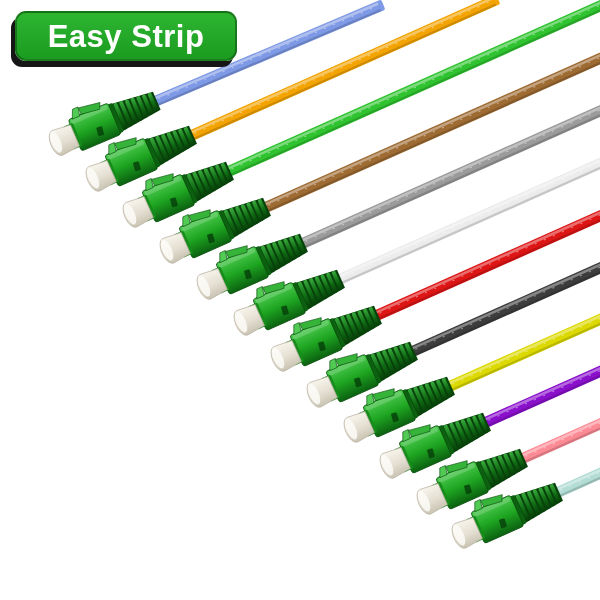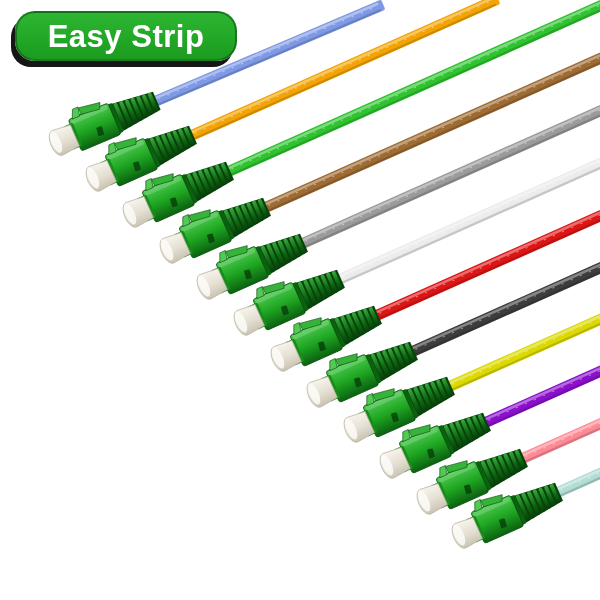--- a/index.html
+++ b/index.html
@@ -17,21 +17,21 @@
   .product-svg {
     position: absolute;
     left: 0; top: 0;
     width: 600px; height: 600px;
     display: block;
   }
   .badge {
     position: absolute;
     left: 15px; top: 11px;
     width: 218px; height: 46px;
-    border-radius: 20px;
+    border-radius: 11px;
     border: 2px solid rgba(10, 60, 12, 0.45);
     display: flex;
     align-items: center;
     justify-content: center;
     z-index: 5;
   }
   .badge span {
     color: #ffffff;
     font-size: 31px;
     font-weight: bold;

